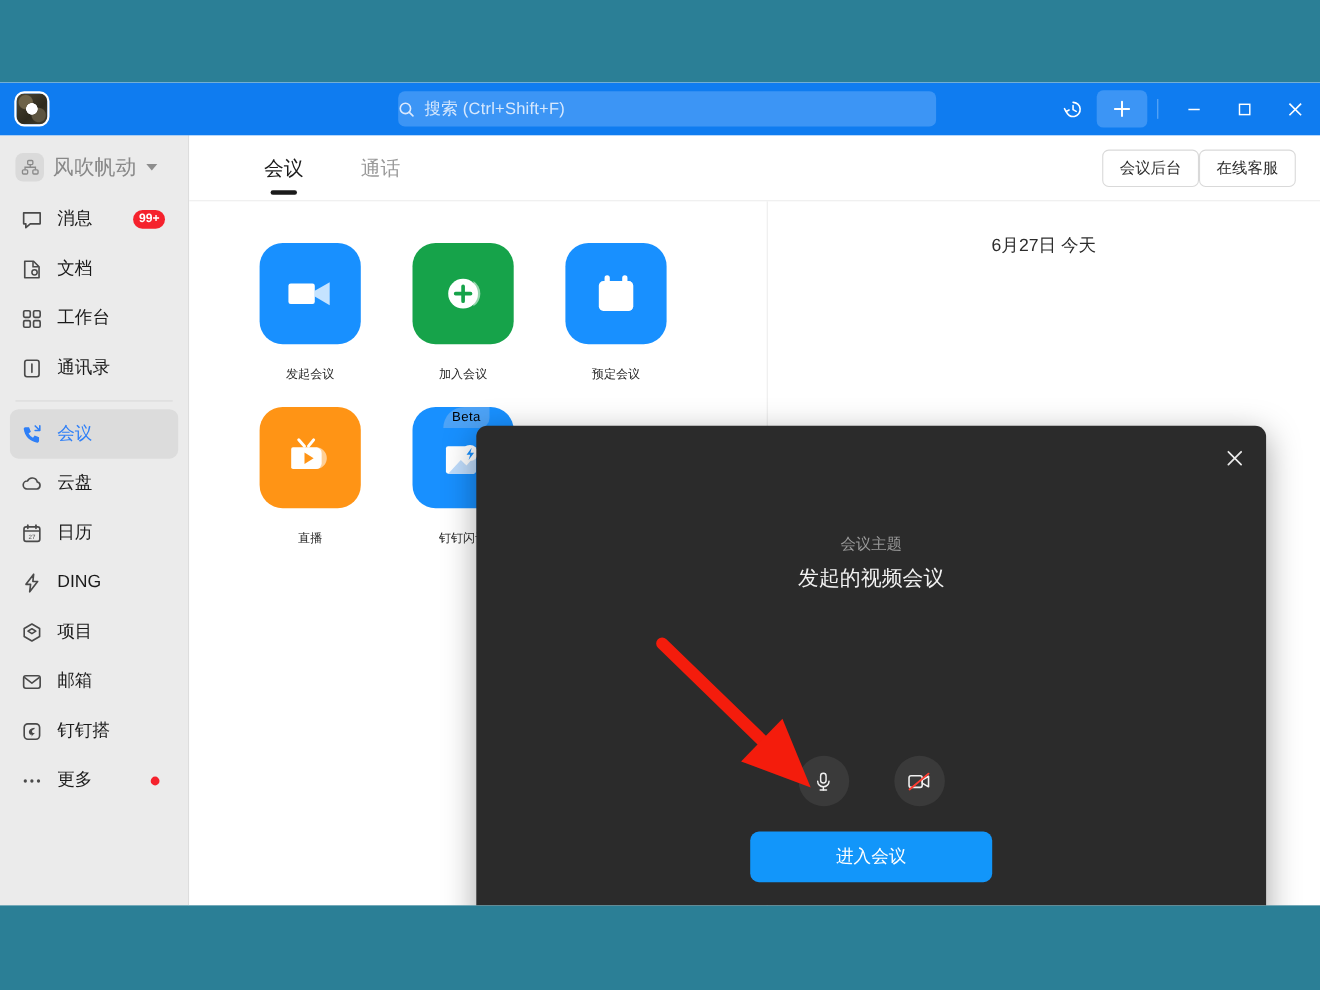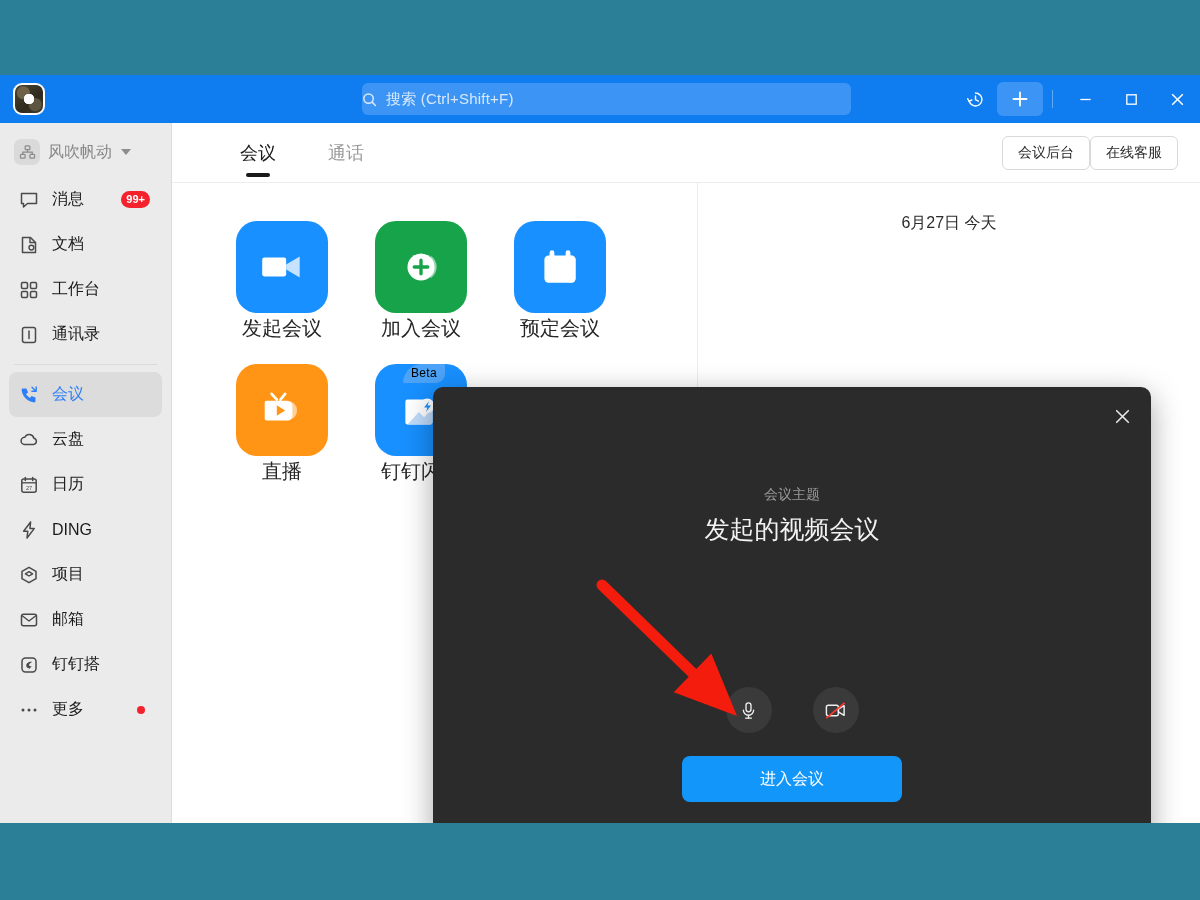--- a/index.html
+++ b/index.html
@@ -85,21 +85,21 @@
     display: flex; align-items: center;
     height: 38px; margin: 0 10px 6px 10px;
     gap: 8px; cursor: pointer; padding-left: 4px;
   }
   #org-icon {
     width: 26px; height: 26px; border-radius: 7px;
     background: #dadada;
     display: flex; align-items: center; justify-content: center;
     color: #7a7a7a; flex: 0 0 auto;
   }
-  #org-name { font-size: 16px; color: #888888; }
+  #org-name { font-size: 19px; color: #888888; }
   #org-chevron {
     width: 0; height: 0;
     border-left: 5px solid transparent;
     border-right: 5px solid transparent;
     border-top: 6px solid #8d8d8d;
     margin-left: 1px;
   }
   .nav-item {
     height: 45px;
     margin: 0 9px;
@@ -172,21 +172,21 @@
     display: grid;
     grid-template-columns: repeat(3, 139px);
     row-gap: 22px;
   }
   .app-cell { display: flex; flex-direction: column; align-items: center; cursor: pointer; width: 100px; }
   .app-icon {
     width: 92px; height: 92px; border-radius: 21px;
     display: flex; align-items: center; justify-content: center;
     position: relative; overflow: hidden;
   }
-  .app-label { margin-top: 2px; font-size: 20px; color: #262626; white-space: nowrap; }
+  .app-label { margin-top: 20px; font-size: 11px; color: #262626; white-space: nowrap; }
   .beta-badge {
     position: absolute; left: 0; top: 0;
     background: #4da3f7; color: #000000;
     font-size: 12px; padding: 2px 8px 3px 8px;
     border-radius: 21px 0 10px 0;
     letter-spacing: .3px;
     margin-left: 28px;
   }
   #sched-pane {
     flex: 1; border-left: 1px solid #ededed;
@@ -210,21 +210,21 @@
     width: 34px; height: 34px;
     display: flex; align-items: center; justify-content: center;
     color: #e8e8e8; cursor: pointer;
   }
   #modal-topic-label {
     position: absolute; top: 99px; width: 100%;
     text-align: center; font-size: 14px; color: #9a9a9a;
   }
   #modal-topic-value {
     position: absolute; top: 126px; width: 100%;
-    text-align: center; font-size: 25px; color: #f2f2f2;
+    text-align: center; font-size: 19px; color: #f2f2f2;
   }
   #modal-av-row {
     position: absolute; top: 300px; left: 0; width: 100%;
     display: flex; justify-content: center; gap: 41px;
   }
   .av-btn {
     width: 46px; height: 46px; border-radius: 50%;
     background: #3a3a3a;
     display: flex; align-items: center; justify-content: center;
     cursor: pointer;

